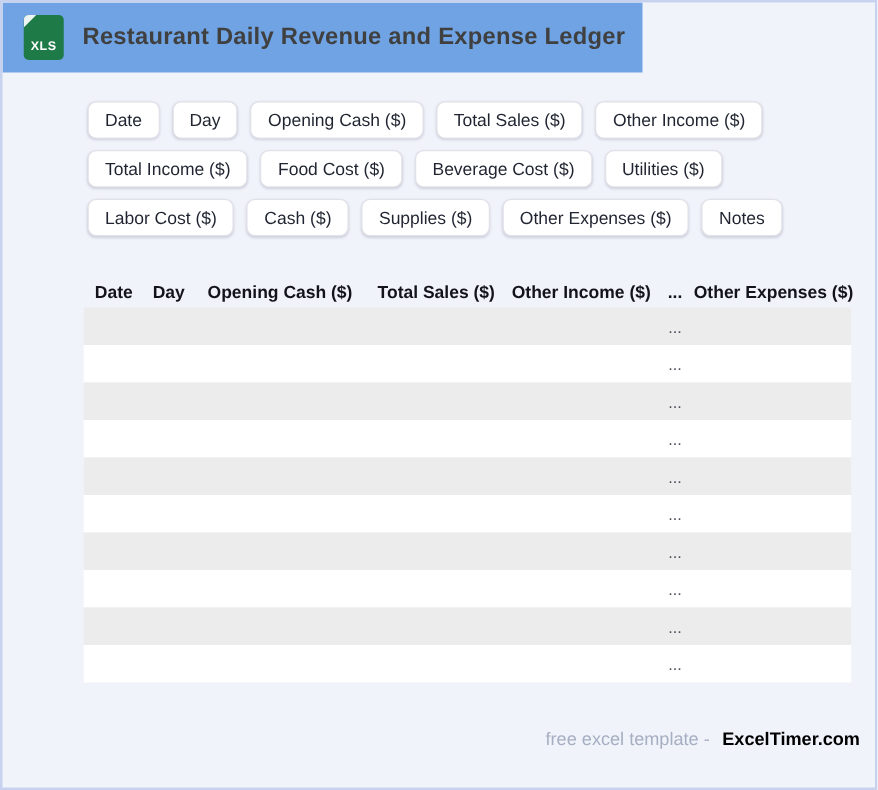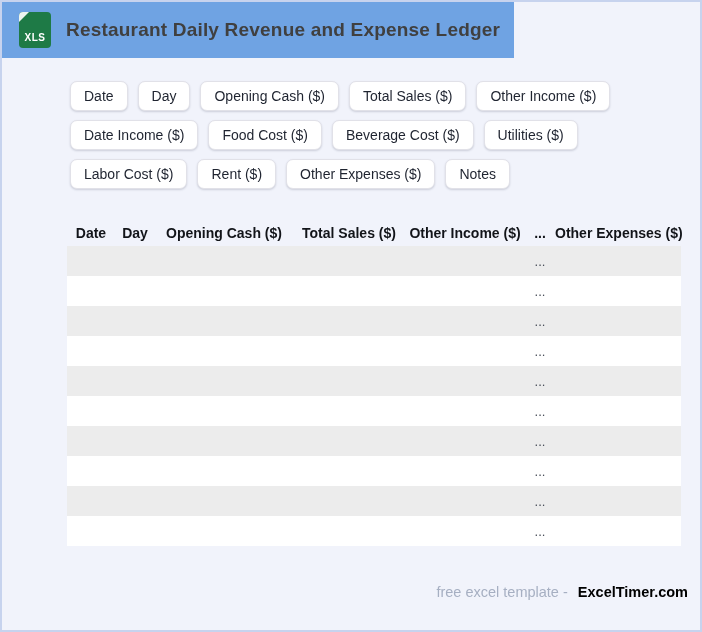--- a/index.html
+++ b/index.html
@@ -127,26 +127,27 @@
     </div>
     <h1 class="title">Restaurant Daily Revenue and Expense Ledger</h1>
   </header>
 
   <div class="chips" id="chips">
       <button class="chip">Date</button>
       <button class="chip">Day</button>
       <button class="chip">Opening Cash ($)</button>
       <button class="chip">Total Sales ($)</button>
       <button class="chip">Other Income ($)</button>
-      <button class="chip">Date Income ($)</button>
+      <button class="chip">Total Income ($)</button>
       <button class="chip">Food Cost ($)</button>
       <button class="chip">Beverage Cost ($)</button>
       <button class="chip">Utilities ($)</button>
       <button class="chip">Labor Cost ($)</button>
-      <button class="chip">Rent ($)</button>
+      <button class="chip">Cash ($)</button>
+      <button class="chip">Supplies ($)</button>
       <button class="chip">Other Expenses ($)</button>
       <button class="chip">Notes</button>
     </div>
 
   <div class="table">
     <div class="thead" id="thead">
         <div class="th">Date</div>
         <div class="th">Day</div>
         <div class="th">Opening Cash ($)</div>
         <div class="th">Total Sales ($)</div>

